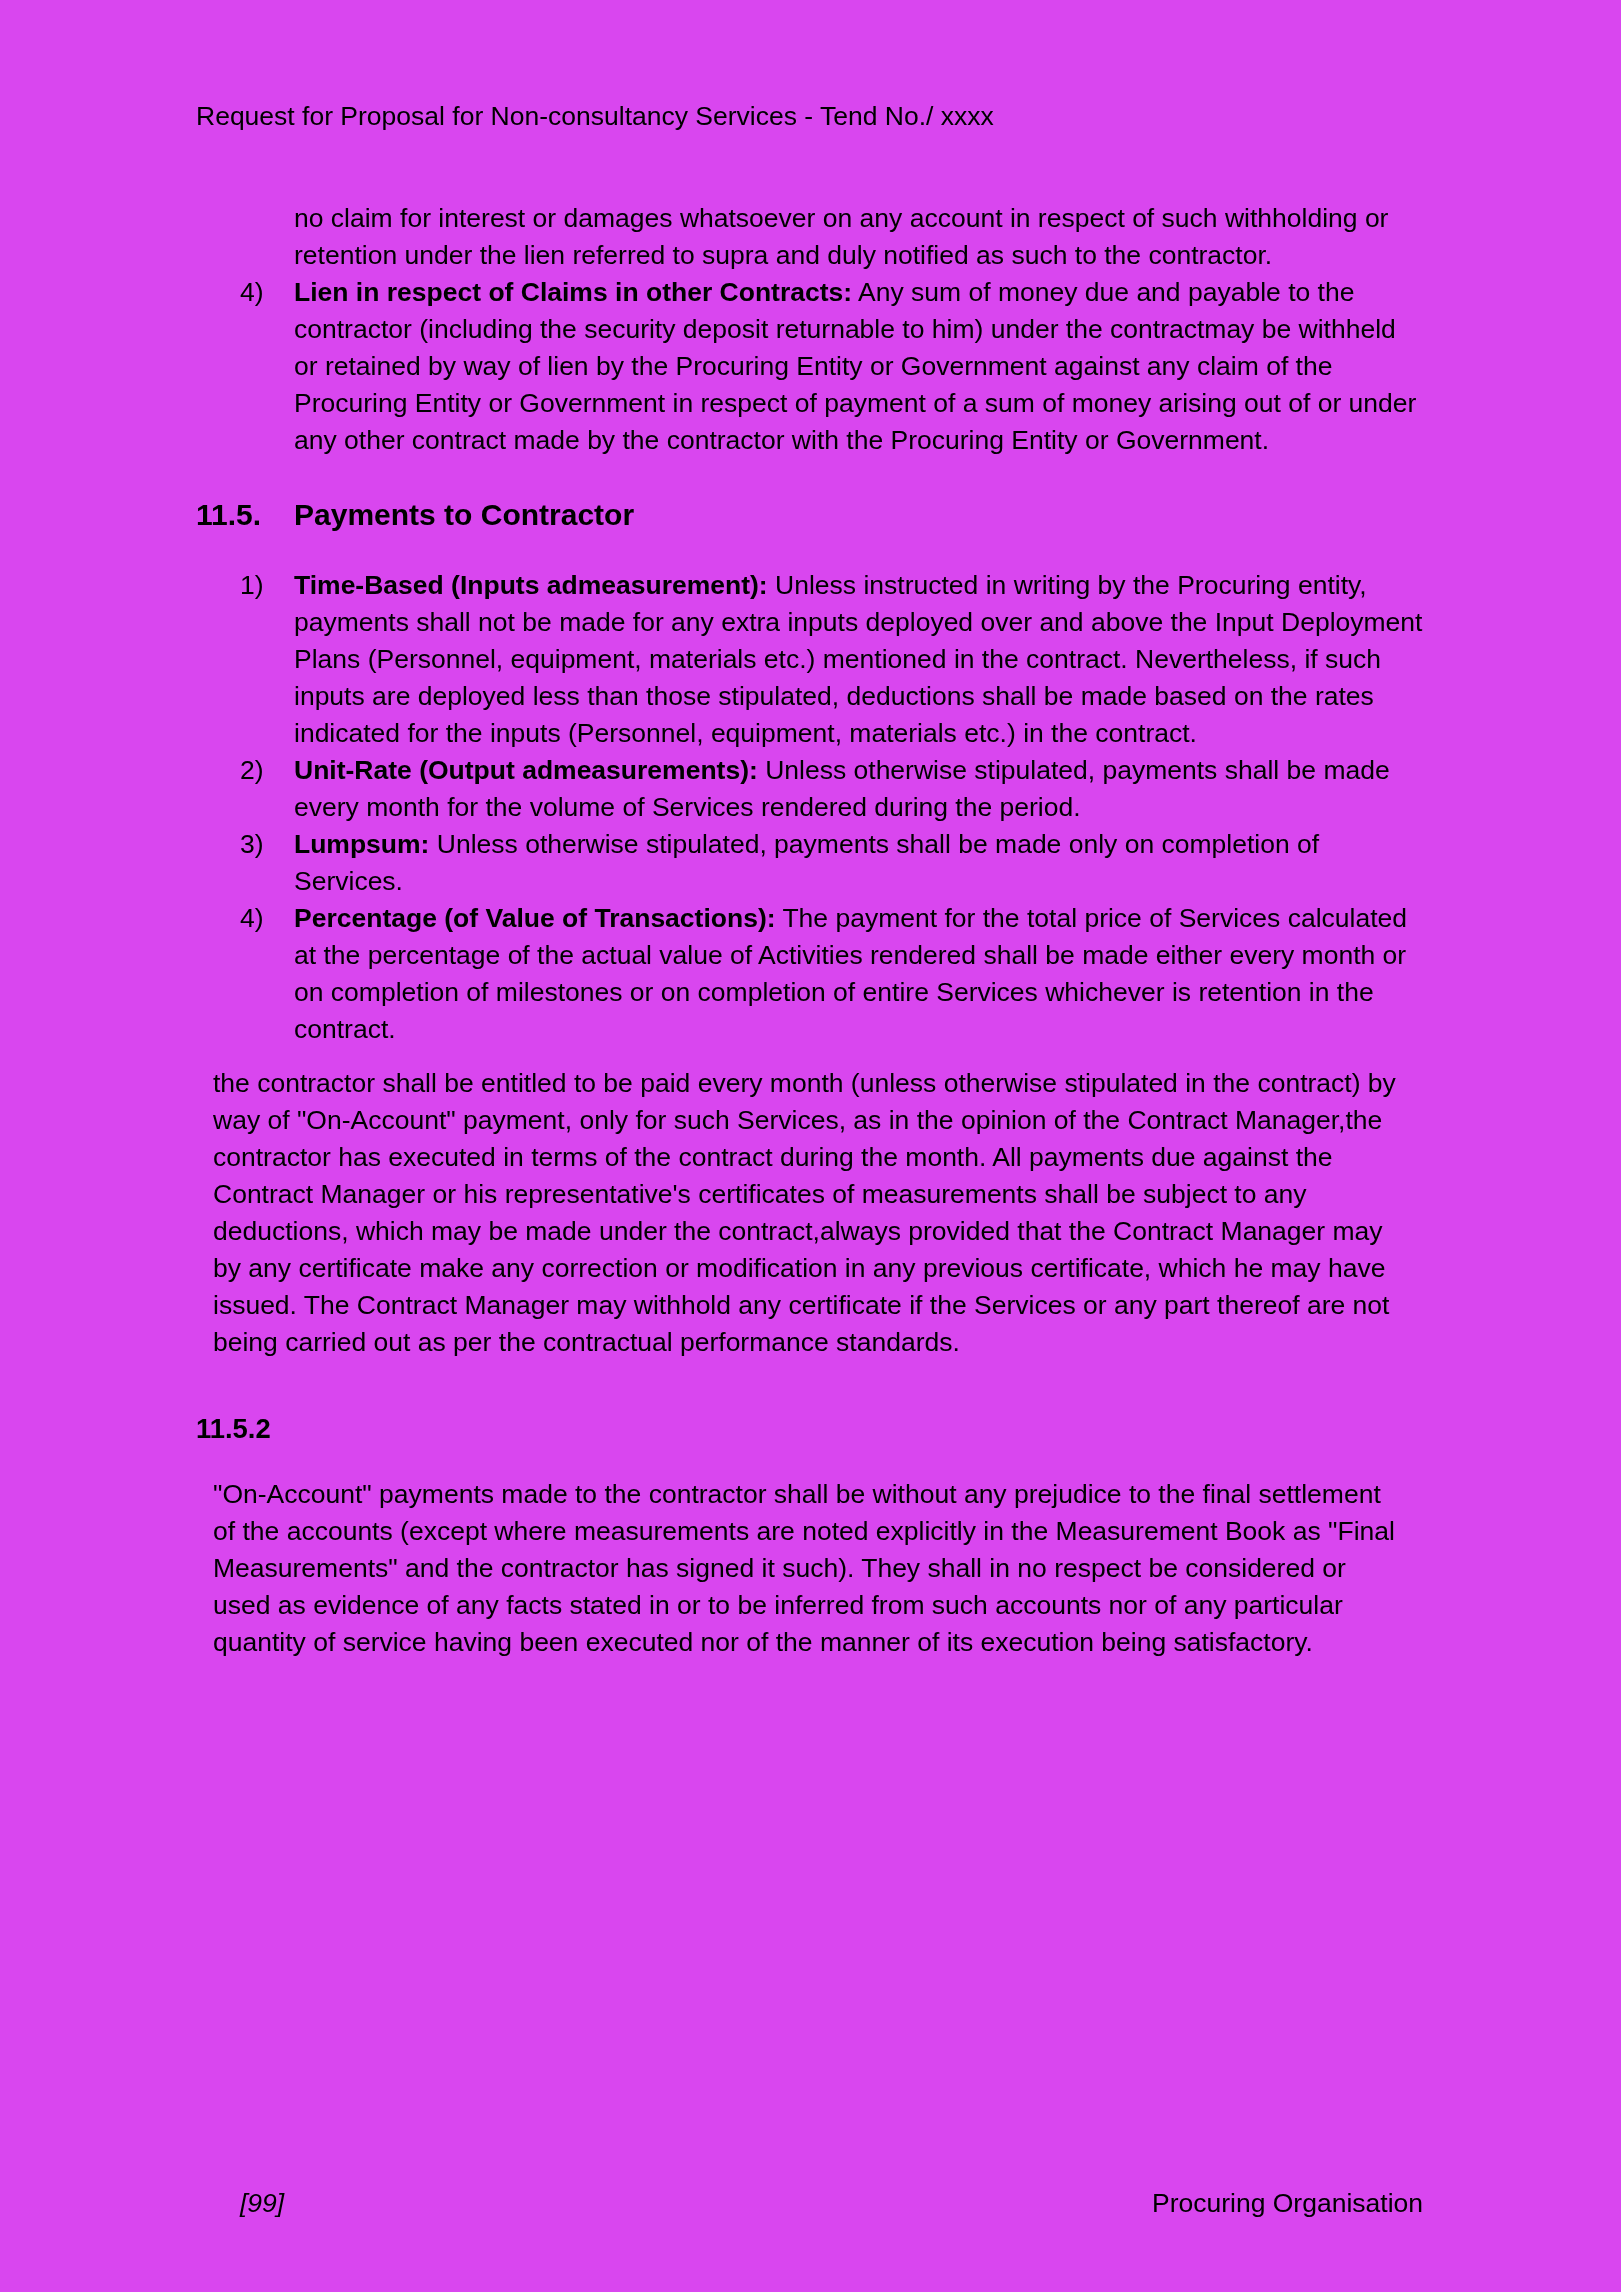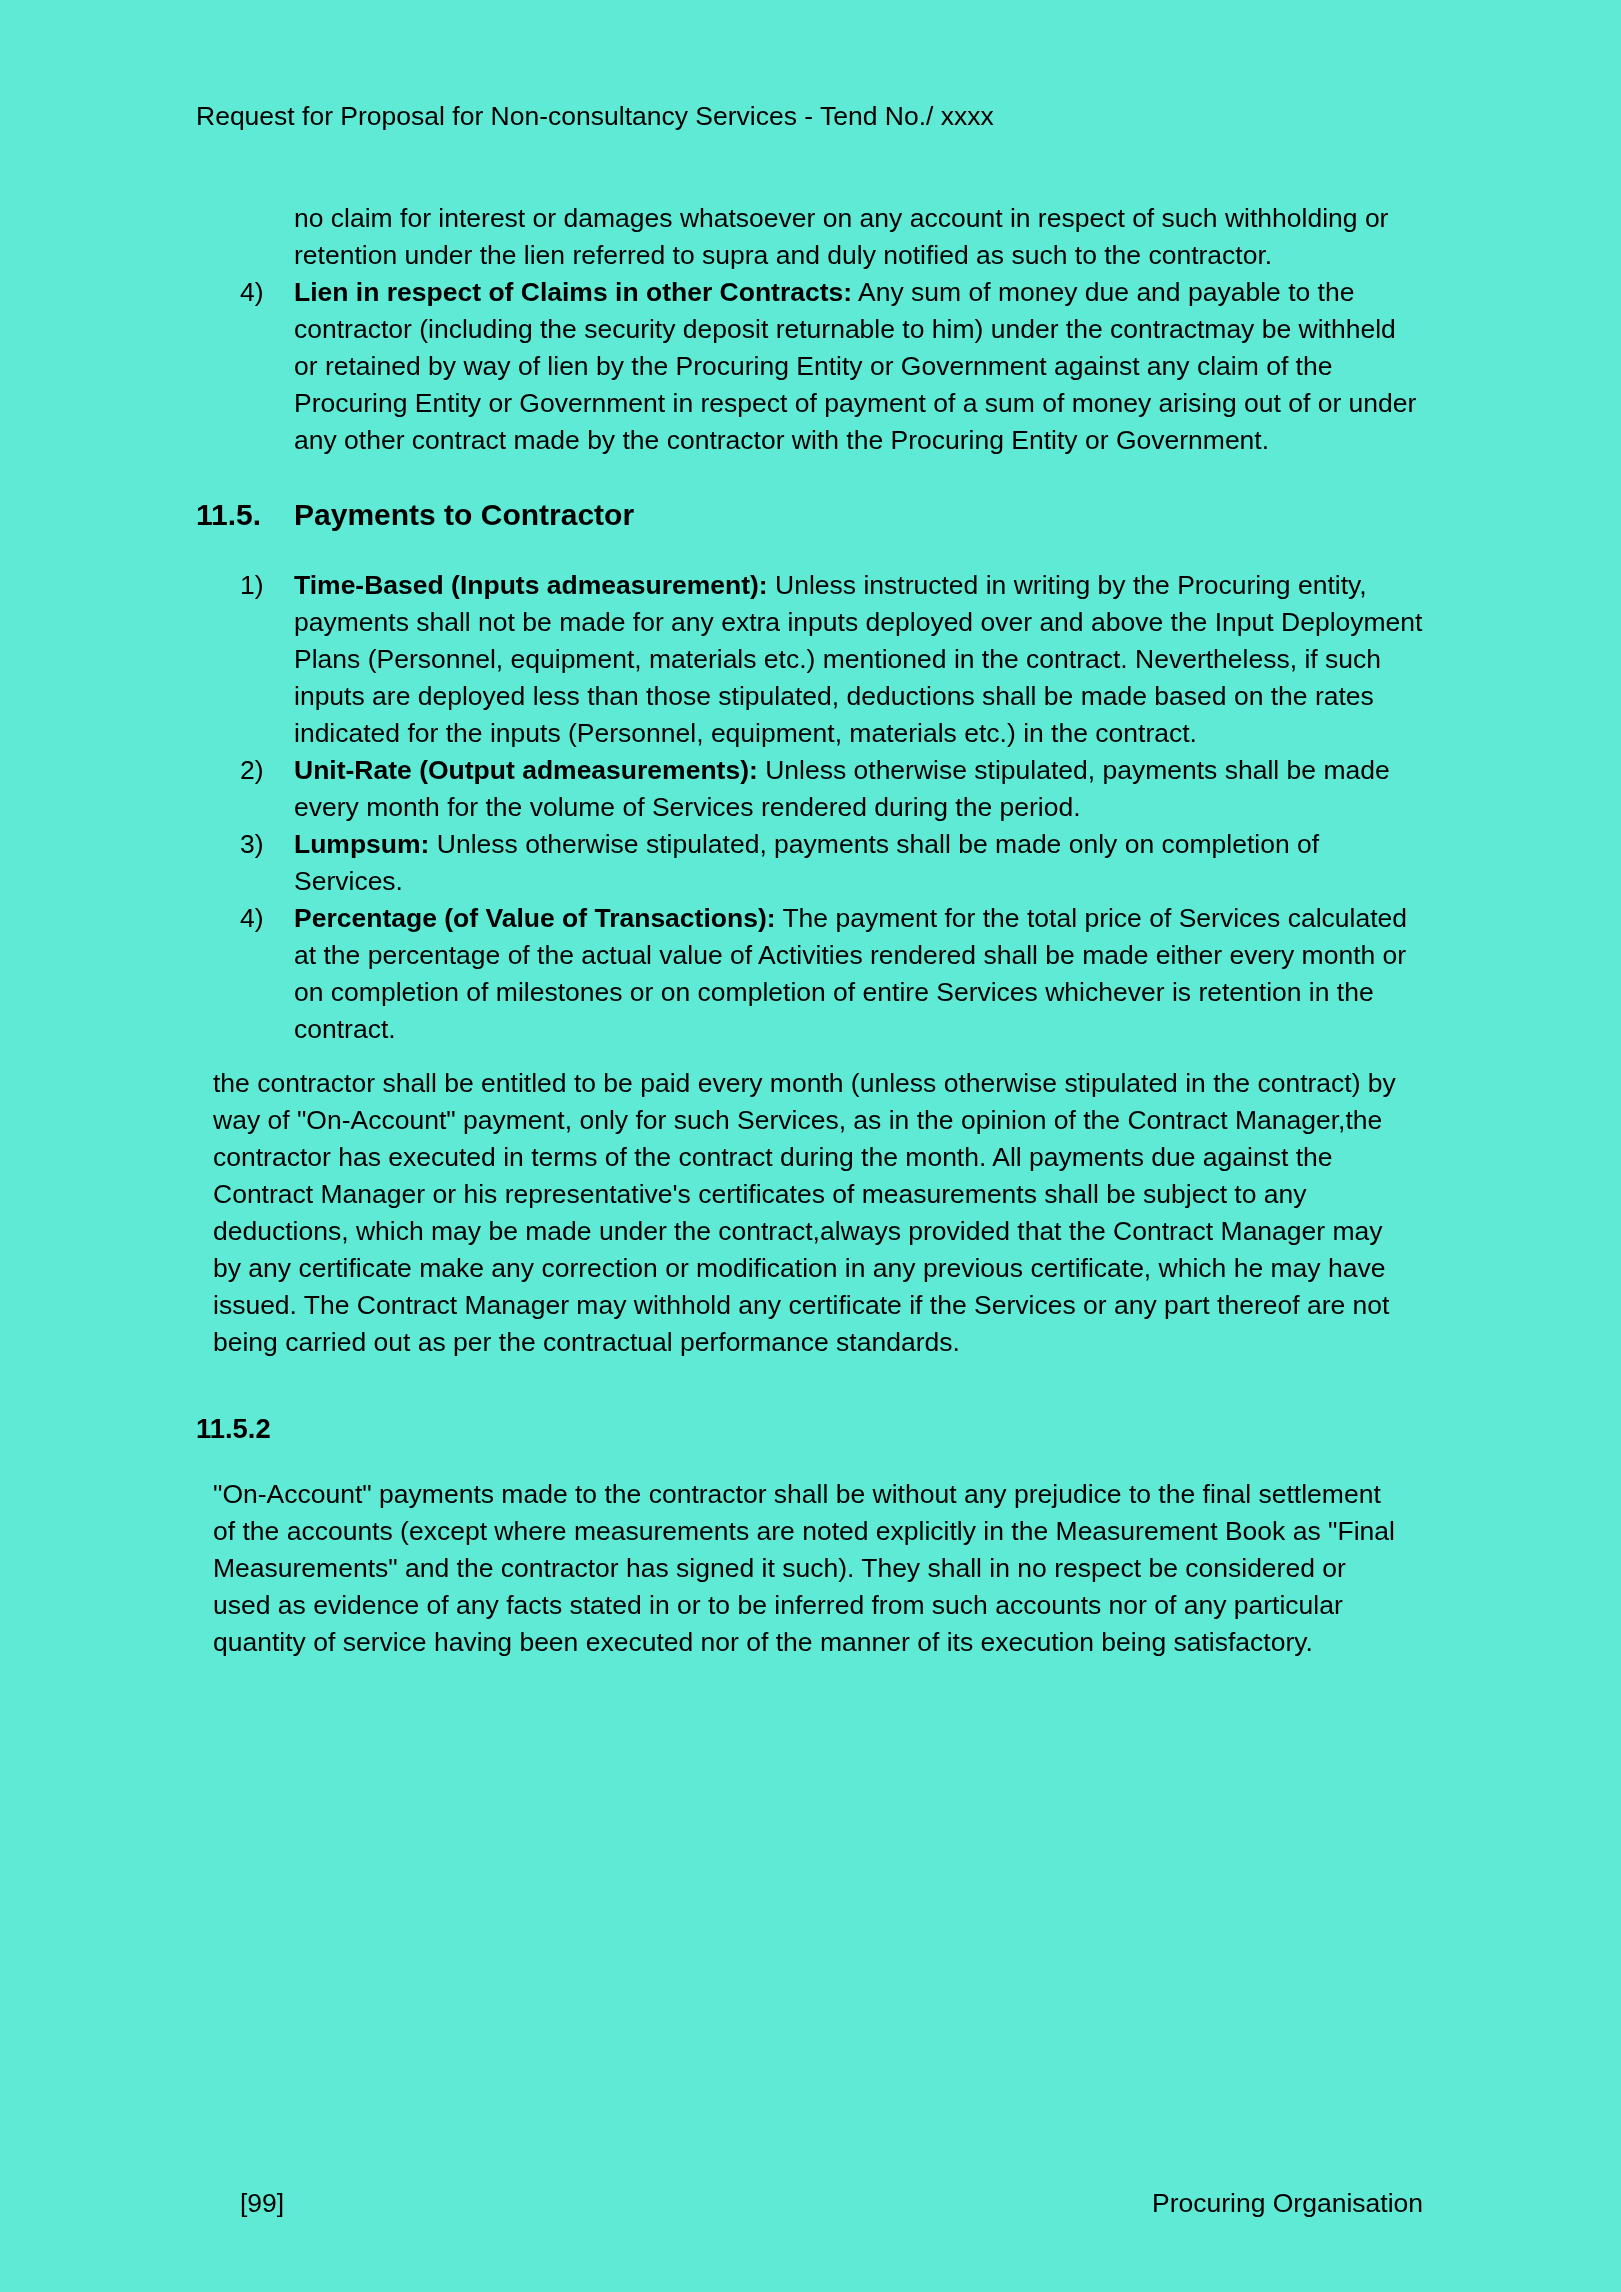--- a/index.html
+++ b/index.html
@@ -5,21 +5,21 @@
   * { box-sizing: border-box; }
   html, body {
     margin: 0;
     padding: 0;
     background: #ffffff;
   }
   .page {
     position: relative;
     width: 1621px;
     height: 2293px;
-    background: #5eead4;
+    background: #d946ef;
     color: #000000;
     font-family: "Liberation Sans", sans-serif;
     font-size: 26.5px;
     line-height: 37px;
     padding: 98px 198px 0 196px;
     overflow: hidden;
   }
   .page-header {
     font-size: 26.5px;
     margin-bottom: 65px;
@@ -60,21 +60,21 @@
 
   .page-footer {
     position: absolute;
     left: 196px;
     right: 198px;
     bottom: 71px;
     display: flex;
     justify-content: space-between;
     font-size: 26.5px;
   }
-  .page-footer .pageno { margin-left: 44px; }
+  .page-footer .pageno { margin-left: 44px; font-style: italic; }
 </style>
 </head>
 <body>
 
 <div class="page">
 
   <div class="page-header">
     <span>Request for Proposal for Non-consultancy Services - Tend No./ xxxx</span>
   </div>
 

